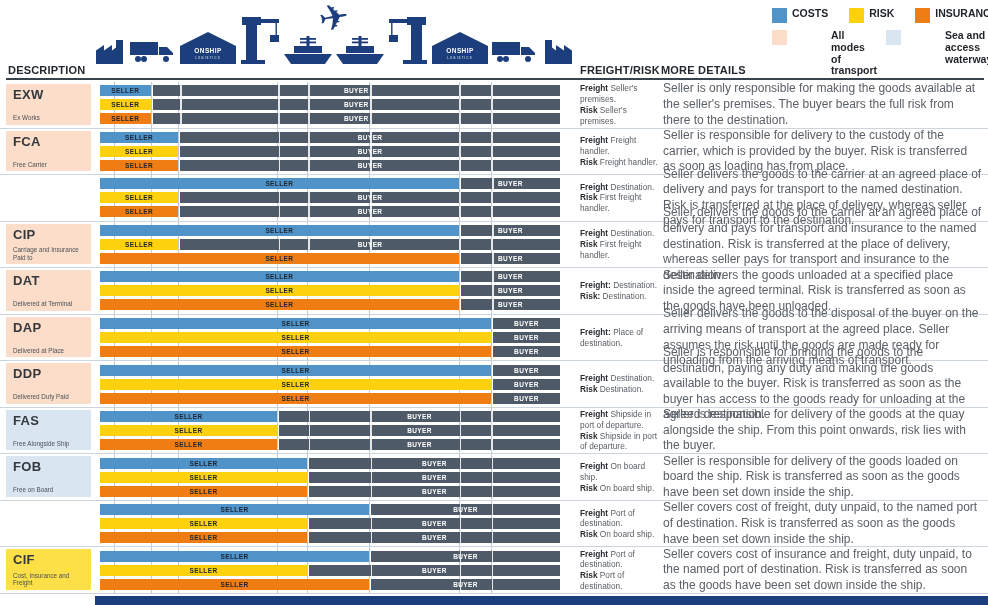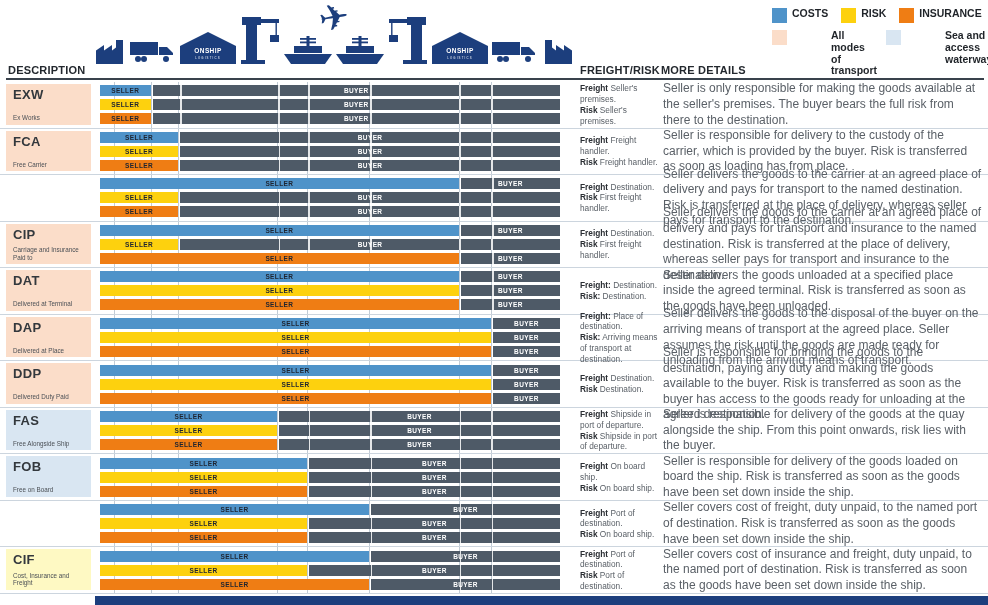--- a/index.html
+++ b/index.html
@@ -2,21 +2,21 @@
 <html><head>
 <meta charset="utf-8">
 <style>
   html,body{margin:0;padding:0;background:#fff;}
   .page{position:relative;width:988px;height:605px;background:#fff;overflow:hidden;
         font-family:"Liberation Sans",sans-serif;-webkit-font-smoothing:antialiased;}
 
   
   .legend{position:absolute;top:8px;left:772px;width:214px;}
   .lrow{display:flex;}
-  .lrow1{gap:13px;}
+  .lrow1{gap:21px;}
   .lrow2{margin-top:7px;gap:22px;}
   .l-item{display:flex;align-items:flex-start;gap:5px;font-weight:bold;font-size:10.5px;
           line-height:1.12;color:#1f2328;}
   .swatch{width:15px;height:15px;flex:none;}
   .lrow2 .l-item{width:92px;gap:44px;}
 
   
   .icon-strip{position:absolute;left:95px;top:8px;width:478px;height:56px;
               display:flex;align-items:flex-end;justify-content:space-between;}
   .icon-strip svg{display:block;fill:#1c3e7d;}
@@ -467,21 +467,20 @@
               <span>SELLER</span>
             </div>
             <div class="seg buyer" style="background: rgb(78, 90, 103);">
               <span>BUYER</span>
             </div>
           </div>
         </div>
         <div class="freight">
           <div>
             <div class="fline"><b>Freight:</b> Place of destination.</div>
-            <div class="fline"><b>Risk:</b> Arriving means of transport at destination.</div>
           </div>
         </div>
         <div class="details">
           <div>Seller delivers the goods to the disposal of the buyer on the arriving means of transport at the agreed place. Seller assumes the risk until the goods are made ready for unloading from the arriving means of transport.</div>
         </div>
       </div>
       <div class="row">
         <div class="desc" style="background: rgb(251, 221, 201);">
           <div class="code">DDP</div>
           <div class="name">Delivered Duty Paid</div>
@@ -664,21 +663,21 @@
           <div>
             <div class="fline"><b>Freight</b> Port of destination.</div>
             <div class="fline"><b>Risk</b> On board ship.</div>
           </div>
         </div>
         <div class="details">
           <div>Seller covers cost of freight, duty unpaid, to the named port of destination. Risk is transferred as soon as the goods have been set down inside the ship.</div>
         </div>
       </div>
       <div class="row">
-        <div class="desc" style="background: #fef9c3;">
+        <div class="desc" style="background: #fde047;">
           <div class="code">CIF</div>
           <div class="name">Cost, Insurance and Freight</div>
         </div>
         <div class="bars">
           <div class="bar">
             <div class="seg seller" style="width: 58.5%; background: rgb(79, 147, 201);">
               <span>SELLER</span>
             </div>
             <div class="seg buyer" style="background: rgb(78, 90, 103);">
               <div class="tick" style="left: 46.988%;"></div>

